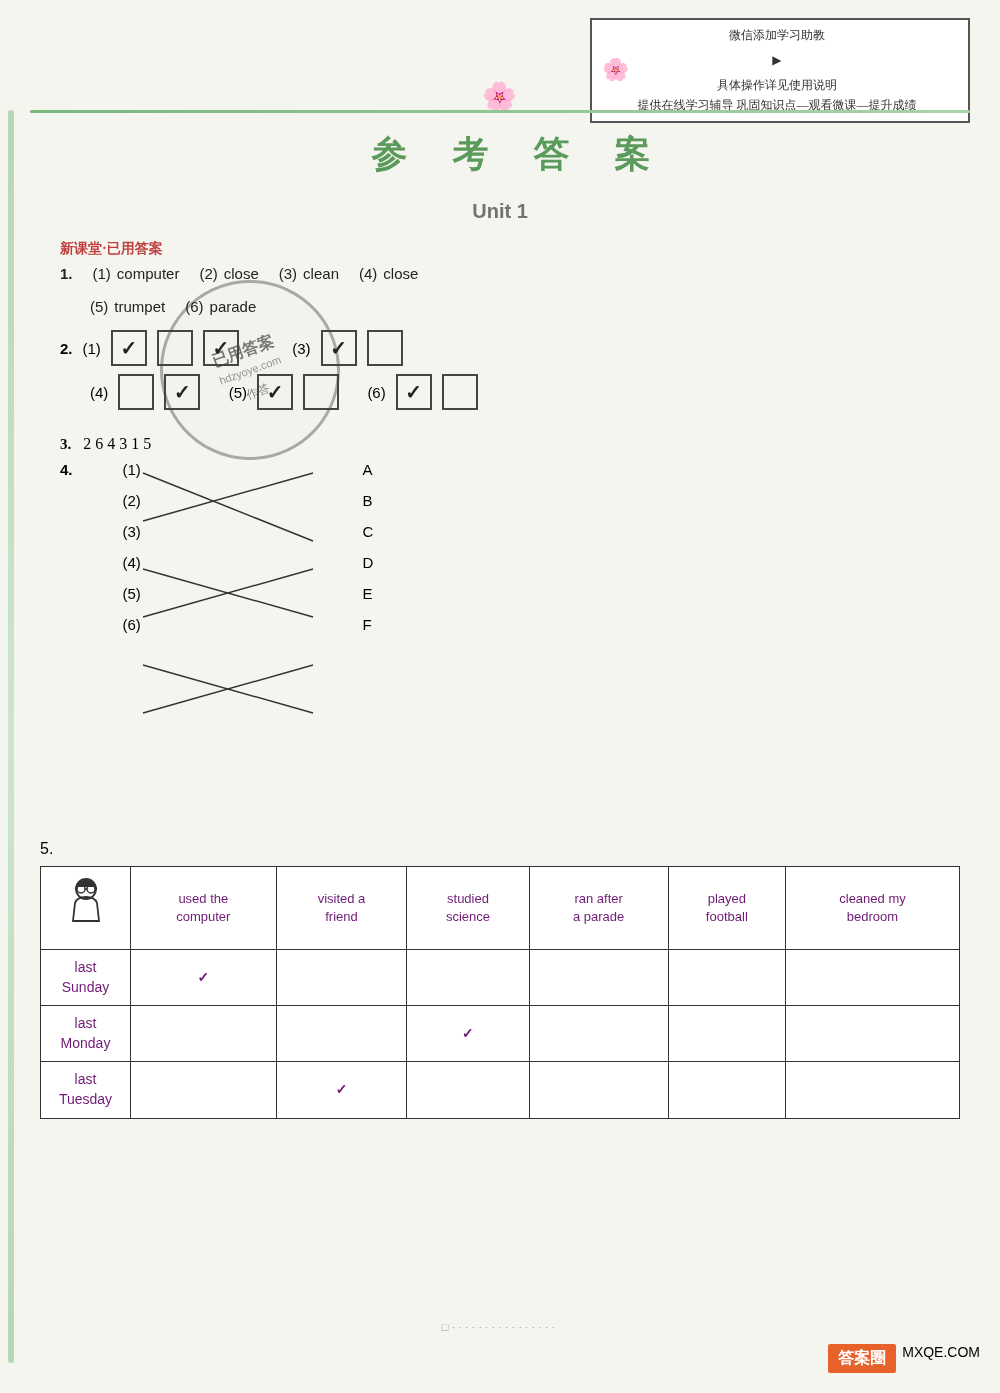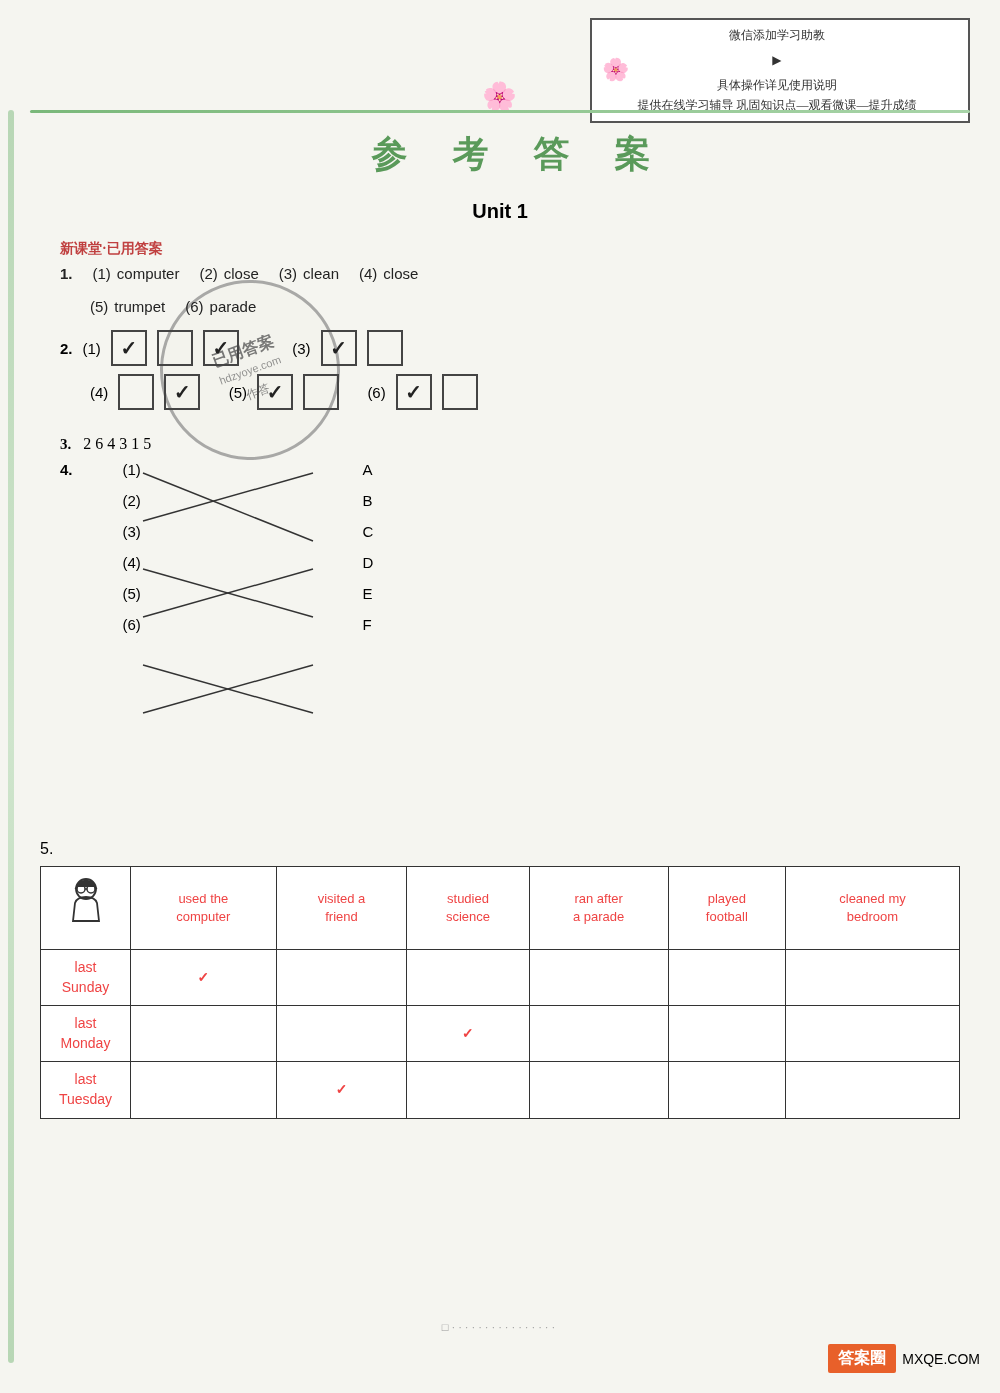--- a/index.html
+++ b/index.html
@@ -81,21 +81,21 @@
     }
 
     
     .unit-title {
       position: absolute;
       top: 200px;
       left: 0; right: 0;
       text-align: center;
       font-size: 20px;
       font-weight: bold;
-      color: #000000;
+      color: #737373;
       font-family: Arial, sans-serif;
     }
 
     
     .section-label {
       position: absolute;
       top: 240px;
       left: 60px;
       font-size: 14px;
       color: #c04040;
@@ -146,21 +146,21 @@
       border-collapse: collapse;
       background: white;
     }
     .answer-table td, .answer-table th {
       border: 1.5px solid #333;
       text-align: center;
       vertical-align: middle;
       padding: 8px 4px;
       font-size: 14px;
       font-family: Arial, sans-serif;
-      color: #ef4444;
+      color: #701a75;
       line-height: 1.4;
     }
     .answer-table .header-cell {
       font-weight: normal;
       font-size: 13px;
     }
     .answer-table .icon-cell {
       width: 80px;
       font-size: 30px;
     }
@@ -204,21 +204,20 @@
       font-weight: bold;
       color: #444;
     }
 
     
     .bottom-watermark {
       position: absolute;
       bottom: 20px;
       right: 20px;
       display: flex;
-      align-items: center;
       gap: 6px;
     }
     .bw-box {
       background: #e8602a;
       color: white;
       padding: 4px 10px;
       font-size: 16px;
       font-weight: bold;
       border-radius: 2px;
       font-family: 'SimHei', sans-serif;

